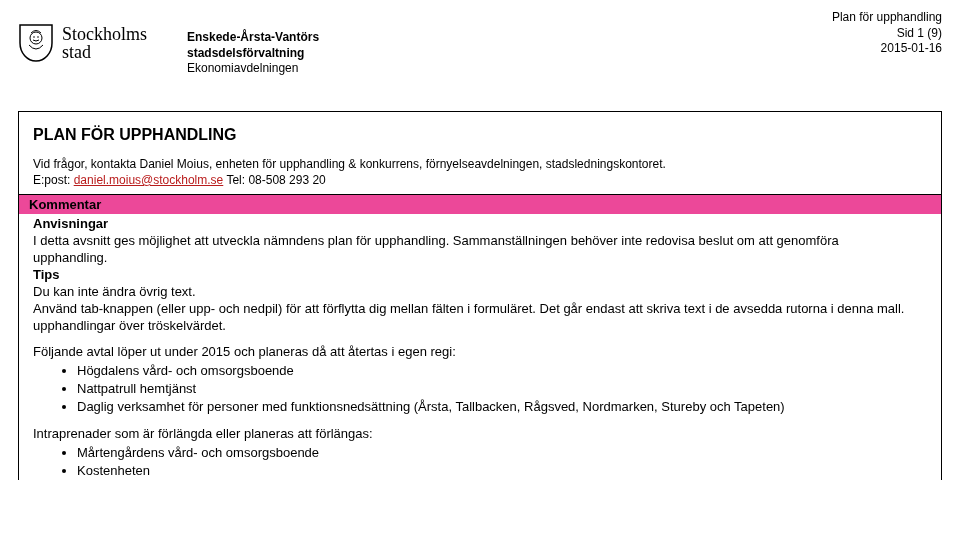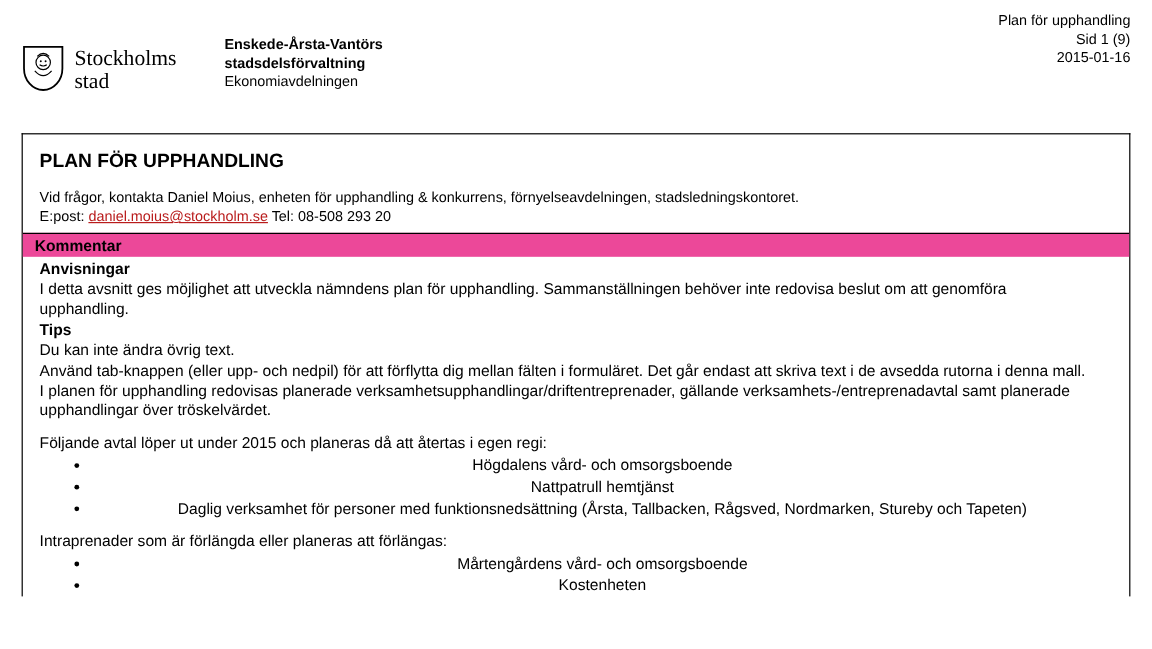--- a/index.html
+++ b/index.html
@@ -21,21 +21,21 @@
   }
   .header {
     display: flex;
     justify-content: space-between;
     align-items: flex-start;
     font-size: 12px;
     line-height: 1.3;
   }
   .header-left {
     display: flex;
-    align-items: flex-end;
+    align-items: center;
   }
   .logo-block {
     margin-right: 8px;
   }
   .header-left-text div { white-space: nowrap; }
   .header-right { text-align: right; }
   .bold { font-weight: bold; }
   .logo-caption {
     font-family: "Times New Roman", Times, serif;
     font-size: 18px;
@@ -73,21 +73,20 @@
     font-size: 13px;
     line-height: 1.3;
   }
   .body-text .bold { font-weight: bold; }
   ul.bullets {
     margin: 2px 0 10px 0;
     padding-left: 44px;
   }
   ul.bullets li {
     margin: 1px 0;
-    text-align: center;
   }
   .spacer { height: 10px; }
 </style>
 </head>
 <body>
 
 <div class="page">
 
   <div class="header">
     <div class="header-left">
@@ -130,21 +129,20 @@
 
     <div class="comment-bar">Kommentar</div>
 
     <div class="body-text">
       <div class="bold">Anvisningar</div>
       <div>I detta avsnitt ges möjlighet att utveckla nämndens plan för upphandling. Sammanställningen behöver inte redovisa beslut om att genomföra</div>
       <div>upphandling.</div>
       <div class="bold">Tips</div>
       <div>Du kan inte ändra övrig text.</div>
       <div>Använd tab-knappen (eller upp- och nedpil) för att förflytta dig mellan fälten i formuläret. Det går endast att skriva text i de avsedda rutorna i denna mall.</div>
-      <div>I planen för upphandling redovisas planerade verksamhetsupphandlingar/driftentreprenader, gällande verksamhets-/entreprenadavtal samt planerade</div>
       <div>upphandlingar över tröskelvärdet.</div>
 
       <div class="spacer"></div>
 
       <div>Följande avtal löper ut under 2015 och planeras då att återtas i egen regi:</div>
       <ul class="bullets">
         <li>Högdalens vård- och omsorgsboende</li>
         <li>Nattpatrull hemtjänst</li>
         <li>Daglig verksamhet för personer med funktionsnedsättning (Årsta, Tallbacken, Rågsved, Nordmarken, Stureby och Tapeten)</li>
       </ul>

